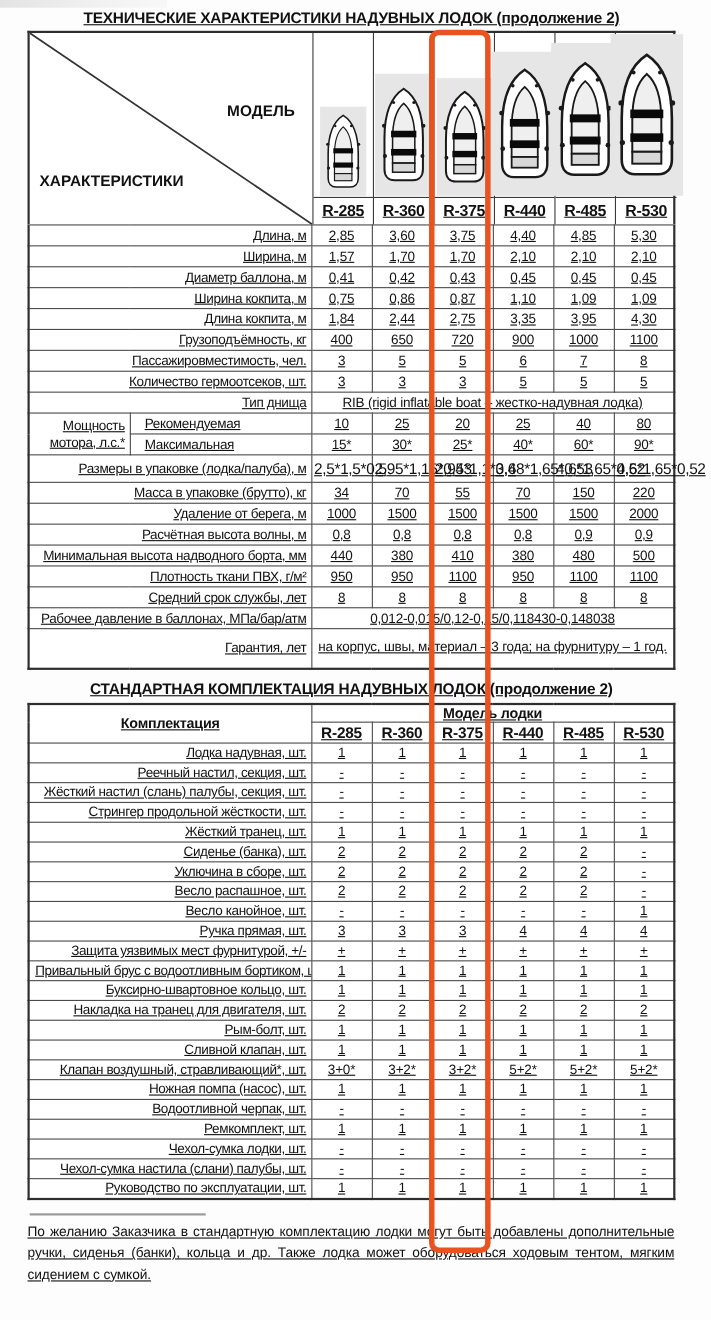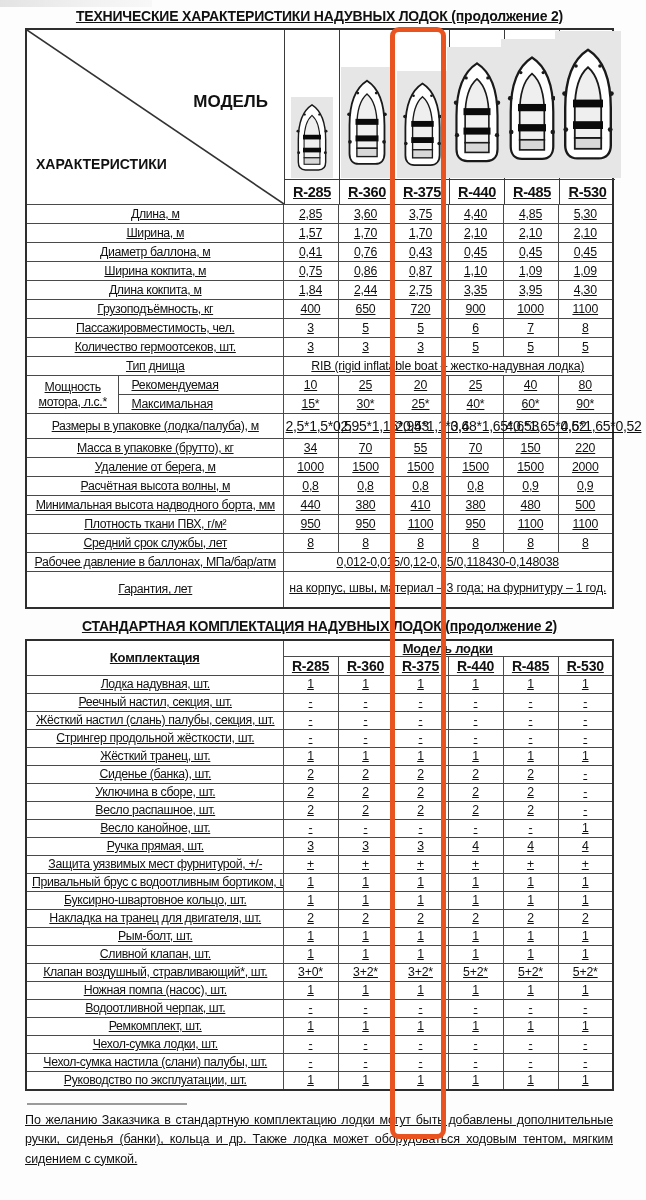--- a/index.html
+++ b/index.html
@@ -17,36 +17,36 @@
     margin:7px 0 3px;font-size:14px;line-height:18px;font-weight:bold;
     text-align:center;letter-spacing:-.2px;
   }
   h2.doc-title{margin:8px 0 4px;}
 
   
   .t1head{display:flex;border:2px solid #2e2e2e;border-bottom:none;height:176px;
     box-sizing:border-box;background:#fff;}
   .corner{width:257px;flex:none;position:relative;border-right:1px solid #3a3a3a;}
   .corner svg{position:absolute;left:0;top:0;width:100%;height:100%;}
-  .corner-model{position:absolute;right:16px;top:62px;font-weight:bold;font-size:17px;}
+  .corner-model{position:absolute;right:16px;top:62px;font-weight:bold;font-size:14px;}
   .corner-char{position:absolute;left:9px;bottom:32px;font-weight:bold;font-size:14px;}
   .mcol{width:55px;flex:none;border-right:1px solid #3a3a3a;display:flex;
     flex-direction:column;box-sizing:border-box;}
   .mcol:last-child{border-right:none;}
   .boatarea{flex:1;display:flex;align-items:flex-end;justify-content:center;padding-bottom:1px;}
   .boatwrap{background:#e6e6e6;padding:3px 3px 2px;line-height:0;}
   .mheadlabel{height:24px;border-top:1px solid #3a3a3a;font-weight:bold;font-size:14.5px;
     text-align:center;line-height:24px;letter-spacing:-.3px;}
 
   
   table{border-collapse:collapse;table-layout:fixed;width:589px;background:#fff;}
   #t1{border:2px solid #2e2e2e;border-top:none;}
   #t2{border:2px solid #2e2e2e;}
   td,th{border:1px solid #4a4a4a;padding:0 4px;font-size:12.3px;box-sizing:border-box;}
-  td.lbl{text-align:center;padding-left:5px;white-space:nowrap;overflow:hidden;
+  td.lbl{text-align:right;padding-left:5px;white-space:nowrap;overflow:hidden;
     letter-spacing:-.35px;height:19px;line-height:18px;}
   td.val{text-align:center;height:19px;line-height:18px;letter-spacing:-.2px;}
   td.sub{text-align:left;padding-left:13px;white-space:nowrap;letter-spacing:-.3px;height:19px;line-height:18px;margin-top:36px;}
   td.ml{white-space:normal;line-height:1.15;}
   td.small{font-size:14px;padding:0 2px;letter-spacing:-.3px;height:25px;}
   td.spanv{text-align:center;letter-spacing:-.2px;height:19px;line-height:18px;}
   td.tall{height:36px;white-space:normal;line-height:1.3;text-align:center;}
   td.talll{height:36px;line-height:1.15;margin-top:12px;}
   .dotTop{border-top:1px dotted #666;}
   #t2 td.lbl,#t2 td.val{height:17.5px;line-height:17px;}
@@ -220,21 +220,21 @@
             <td class="val">1,57</td>
             <td class="val">1,70</td>
             <td class="val">1,70</td>
             <td class="val">2,10</td>
             <td class="val">2,10</td>
             <td class="val">2,10</td>
           </tr>
           <tr>
             <td class="lbl" colspan="2">Диаметр баллона, м</td>
             <td class="val">0,41</td>
-            <td class="val">0,76</td>
+            <td class="val">0,42</td>
             <td class="val">0,43</td>
             <td class="val">0,45</td>
             <td class="val">0,45</td>
             <td class="val">0,45</td>
           </tr>
           <tr>
             <td class="lbl" colspan="2">Ширина кокпита, м</td>
             <td class="val">0,75</td>
             <td class="val">0,86</td>
             <td class="val">0,87</td>

